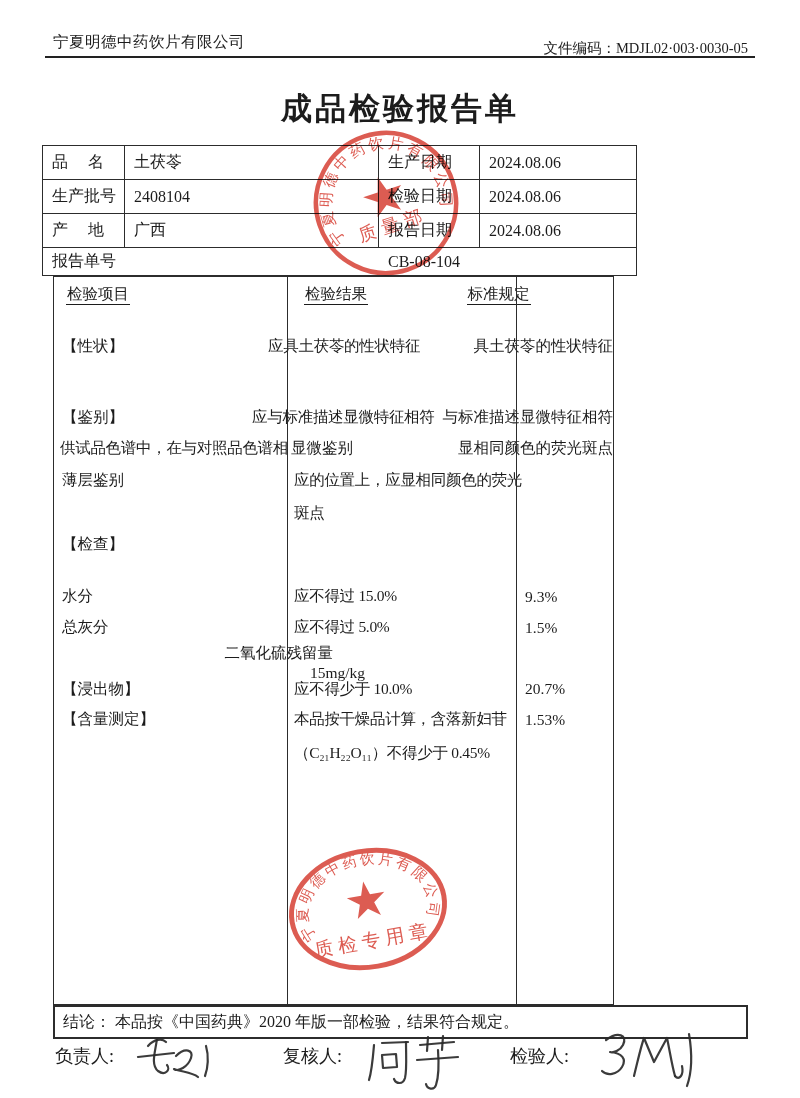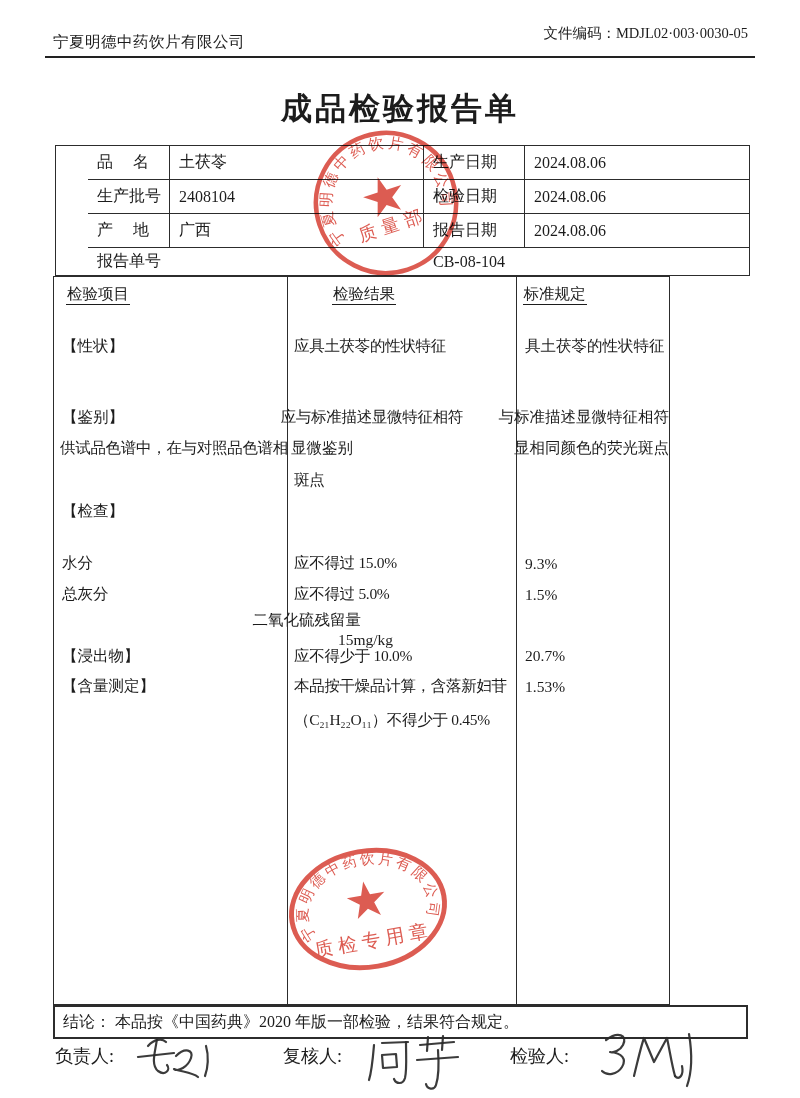--- a/index.html
+++ b/index.html
@@ -5,34 +5,34 @@
   html,body{margin:0;padding:0;}
   body{background:#e8e8e8;}
   .page{
     position:relative;width:800px;height:1098px;margin:0 auto;
     background:#ffffff;overflow:hidden;
     font-family:"Liberation Serif","DejaVu Serif",serif;
     color:#1c1c1c;
   }
   
   .company{position:absolute;left:53px;top:32px;font-size:15.5px;letter-spacing:.5px;}
-  .doccode{position:absolute;right:52px;top:24px;font-size:14.5px;}
+  .doccode{position:absolute;right:52px;top:39px;font-size:14.5px;}
   .headrule{position:absolute;left:45px;top:56px;width:710px;height:2px;background:#222;}
   .title{position:absolute;left:0;top:88px;width:100%;text-align:center;
          font-size:31px;font-weight:bold;letter-spacing:3px;}
   
-  .info-table{position:absolute;left:55px;top:145px;width:695px;border:1.5px solid #2c2c2c;box-sizing:border-box;padding-left:32px;}
+  .info-table{position:absolute;left:42px;top:145px;width:595px;border:1.5px solid #2c2c2c;box-sizing:border-box;}
   .irow{display:grid;grid-template-columns:82px 254px 101px 1fr;}
   .irow + .irow{border-top:1px solid #2c2c2c;}
   .irow-last{display:grid;grid-template-columns:336px 1fr;border-top:1px solid #2c2c2c;}
   .icell{height:33px;display:flex;align-items:center;padding-left:9px;font-size:16px;box-sizing:border-box;white-space:pre;}
   .icell.bord{border-right:1px solid #2c2c2c;}
   .irow-last .icell{height:27px;}
   
-  .result-table{position:absolute;left:53px;top:276px;width:617px;height:729px;
+  .result-table{position:absolute;left:53px;top:276px;width:561px;height:729px;
                 border:1.5px solid #2c2c2c;box-sizing:border-box;}
   .vline{position:absolute;top:0;bottom:0;width:1px;background:#2c2c2c;}
   .vline.v1{left:233px;}
   .vline.v2{left:462px;}
   .rhead{display:flex;height:34px;align-items:center;font-size:15.5px;}
   .rhead .hc{box-sizing:border-box;}
   .rhead .hc1{width:234px;padding-left:12px;}
   .rhead .hc2{width:229px;text-align:center;}
   .rhead .hc3{flex:1;text-align:center;}
   .rhead span{border-bottom:1px solid #1c1c1c;padding:0 1px 2px 1px;}
@@ -116,20 +116,25 @@
           <div class="rc rc1">【鉴别】</div>
           <div class="rc rc2">应与标准描述显微特征相符</div>
           <div class="rc rc3">与标准描述显微特征相符</div>
         </div>
         <div class="rrow" style="height: 31px;">
           <div class="rc rc2">供试品色谱中，在与对照品色谱相</div>
           <div class="rc rc1">显微鉴别</div>
           <div class="rc rc3">显相同颜色的荧光斑点</div>
         </div>
         <div class="rrow" style="height: 33px;">
+          <div class="rc rc1">薄层鉴别</div>
+          <div class="rc rc2">应的位置上，应显相同颜色的荧光</div>
+          <div class="rc rc3"></div>
+        </div>
+        <div class="rrow" style="height: 33px;">
           <div class="rc rc1"></div>
           <div class="rc rc2">斑点</div>
           <div class="rc rc3"></div>
         </div>
         <div class="rrow" style="height: 29px;">
           <div class="rc rc1">【检查】</div>
           <div class="rc rc2"></div>
           <div class="rc rc3"></div>
         </div>
         <div class="rrow" style="height: 31px; margin-top: 22px;">

